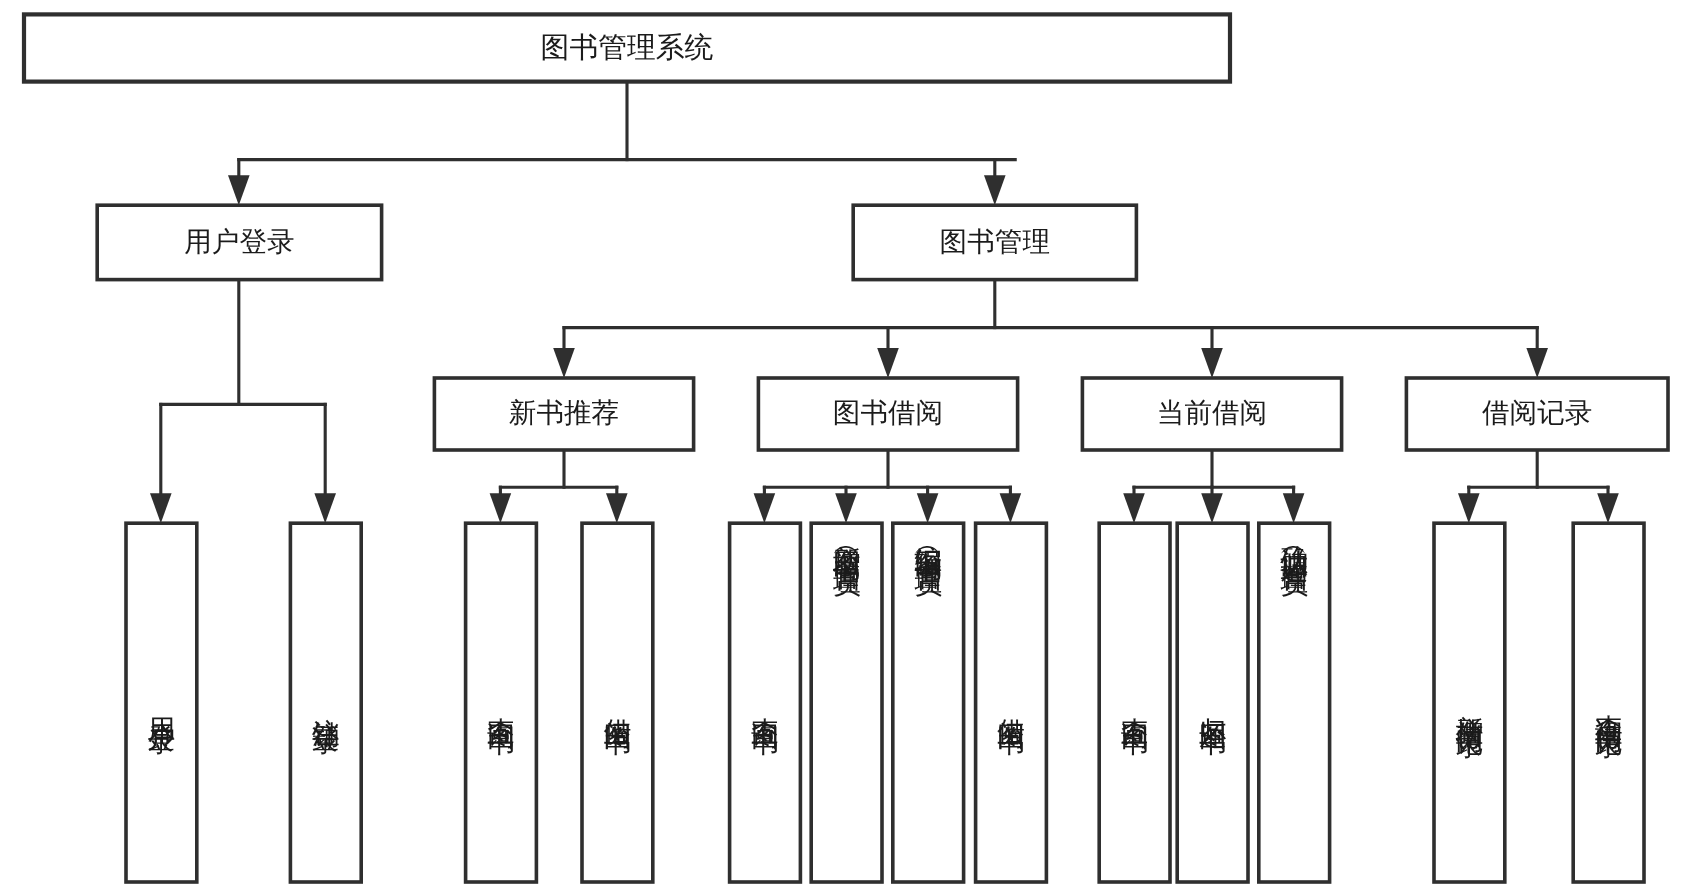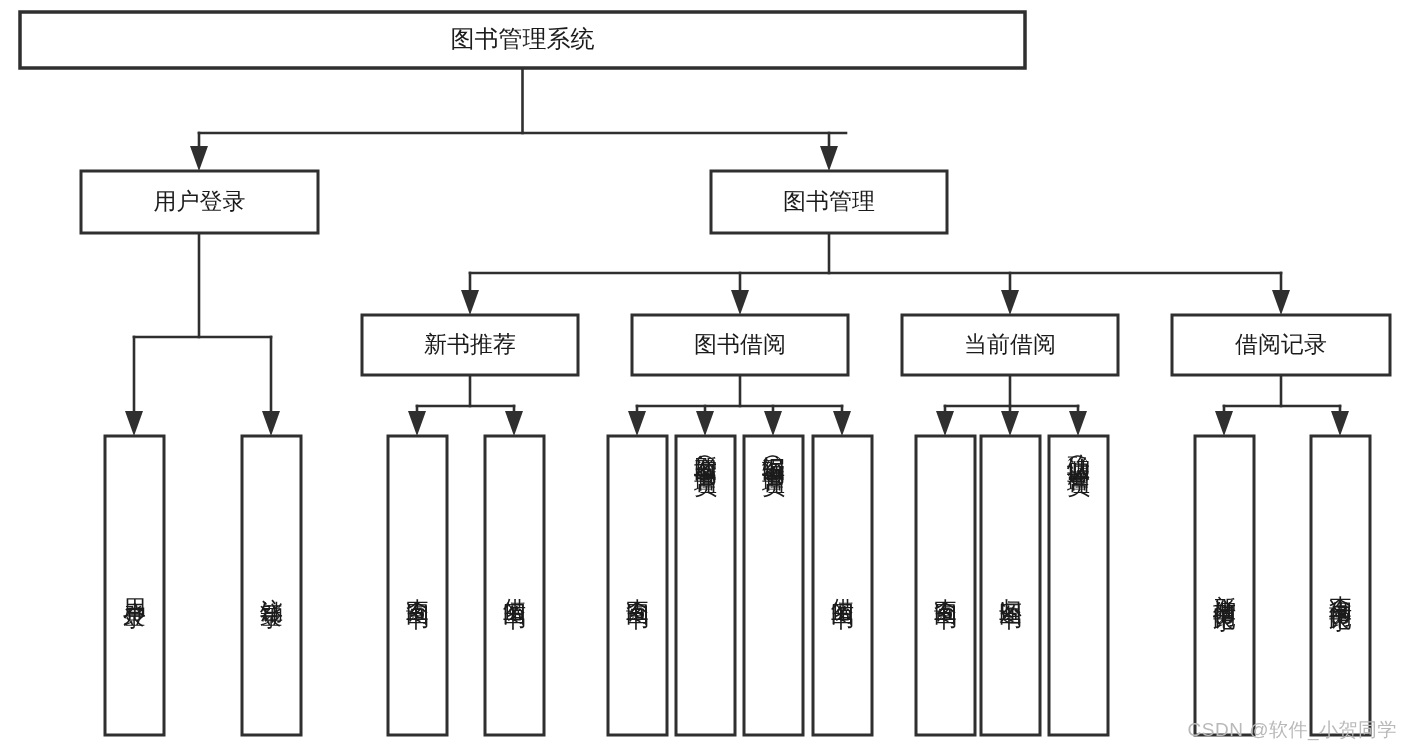--- a/index.html
+++ b/index.html
@@ -253,15 +253,14 @@
     <span class="vert-label">确认归还（管理员）</span>
   </div>
 
   <div class="vert-label-wrap" style="left:1195px; top:436px; width:59px; height:299px;">
     <span class="vert-label">新增借阅记录</span>
   </div>
   <div class="vert-label-wrap" style="left:1311px; top:436px; width:59px; height:299px;">
     <span class="vert-label">查询借阅记录</span>
   </div>
 
-  <div class="watermark">CSDN @软件_小贺同学</div>
 
 </div>
 
 </body></html>

